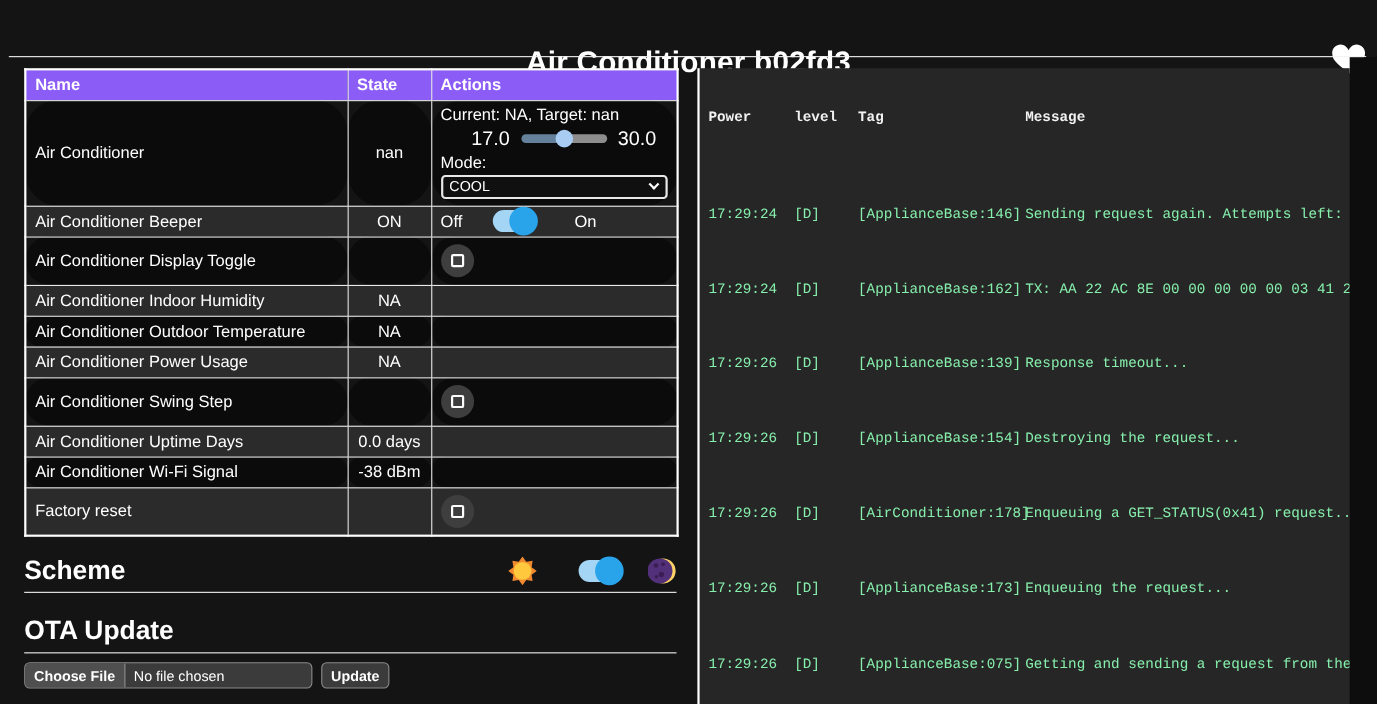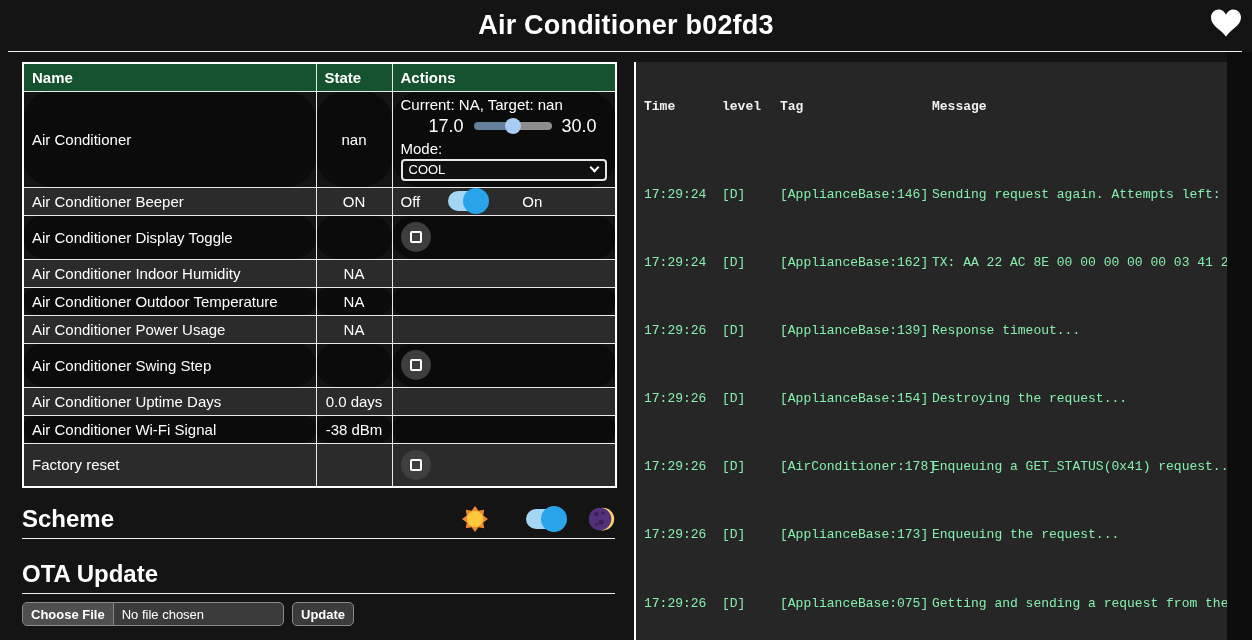--- a/index.html
+++ b/index.html
@@ -3,29 +3,29 @@
 <meta charset="utf-8">
 <style>
   * { box-sizing: border-box; }
   html,body { margin:0; padding:0; }
   body {
     width:1252px; height:640px; overflow:hidden; position:relative;
     background:#141414; color:#fff;
     font-family:"Liberation Sans", sans-serif;
   }
   
-  .header { height:50px; display:flex; align-items:center; justify-content:center; position:relative; }
+  .header { height:50px; display:flex; align-items:center; justify-content:center; position:relative;margin-top:31px; }
   .title { font-size:27px; font-weight:700; letter-spacing:0.2px; }
   .heart { position:absolute; top:9px; right:11px; width:30px; height:28px; }
   .top-rule { position:absolute; top:51px; left:8px; width:1234px; height:1px; background:#f2f2f2; }
   
   .left-col { position:absolute; left:22px; top:62px; width:593px; }
   table.entities { border-collapse:collapse; width:593px; font-size:15px; table-layout:fixed; border:2px solid #fff; }
   table.entities th, table.entities td { border:1px solid #e9e9e9; padding:3px 8px; vertical-align:middle; }
-  table.entities th { background:#14532d; font-weight:700; text-align:left; height:28px; }
+  table.entities th { background:#8b5cf6; font-weight:700; text-align:left; height:28px; }
   th.c-state, td.c-state { text-align:center; }
   col.w-name { width:293px; } col.w-state { width:76px; } col.w-actions { width:224px; }
   tr.dark td { background:#0b0b0b;border-radius:30px; }
   tr.light td { background:#2b2b2b; }
   tr.h28 td { height:28px; }
   tr.h44 td { height:44px; }
   tr.h92 td { height:92px; }
   
   .cur-line { font-size:15px; margin:1px 0 2px 0; }
   .slider-line { display:flex; align-items:center; margin:3px 0 3px 28px; }
@@ -233,21 +233,21 @@
     <div class="filebox">
       <span class="choose">Choose File</span>
       <span class="nofile">No file chosen</span>
     </div>
     <button class="update-btn">Update</button>
   </div>
 </div>
 
 <div class="log">
   <div class="log-head">
-    <span class="lc-time">Time</span>
+    <span class="lc-time">Power</span>
     <span class="lc-level">level</span>
     <span class="lc-tag">Tag</span>
     <span class="lc-msg">Message</span>
   </div>
   <div id="log-rows">
   <div class="log-row">
     <span class="lc-time">17:29:24</span>
     <span class="lc-level">[D]</span>
     <span class="lc-tag">[ApplianceBase:146]</span>
     <span class="lc-msg">Sending request again. Attempts left: 1..</span>

